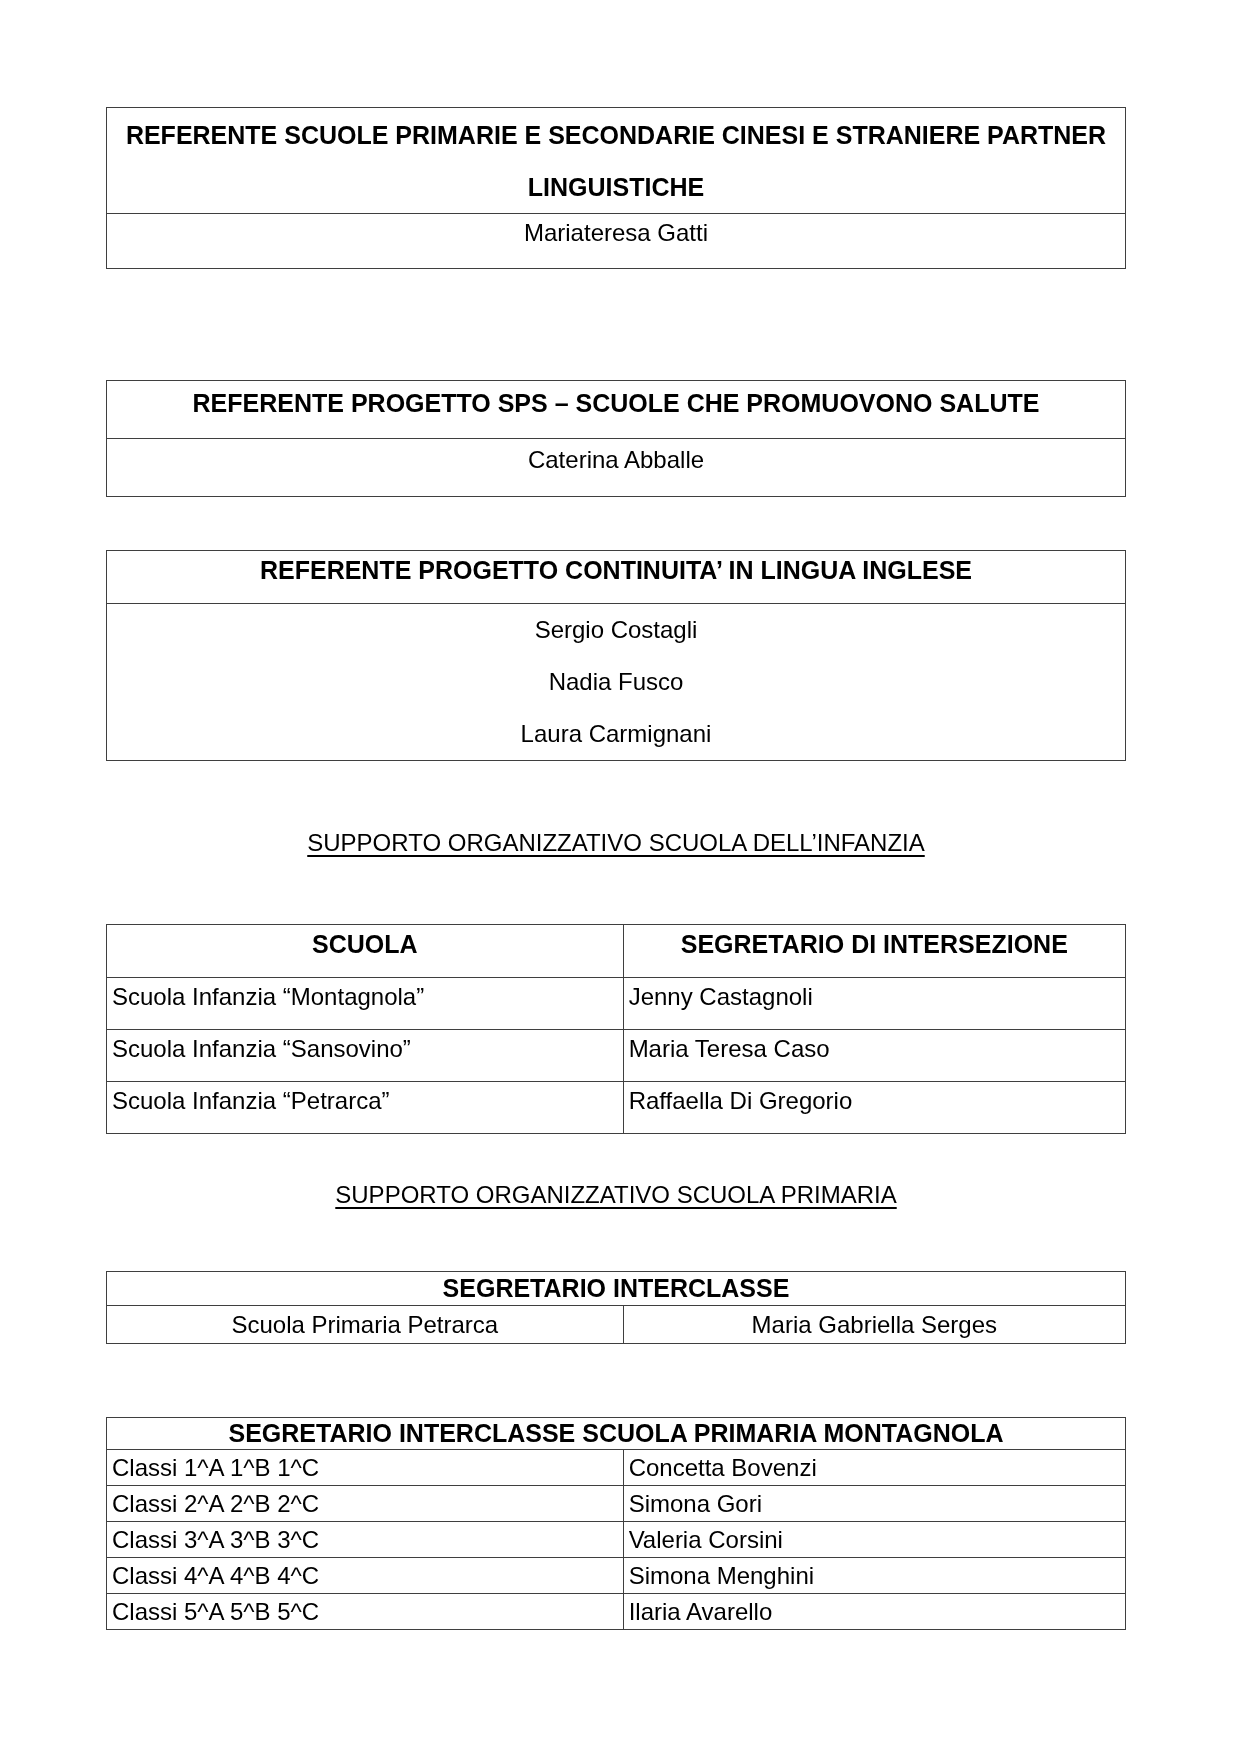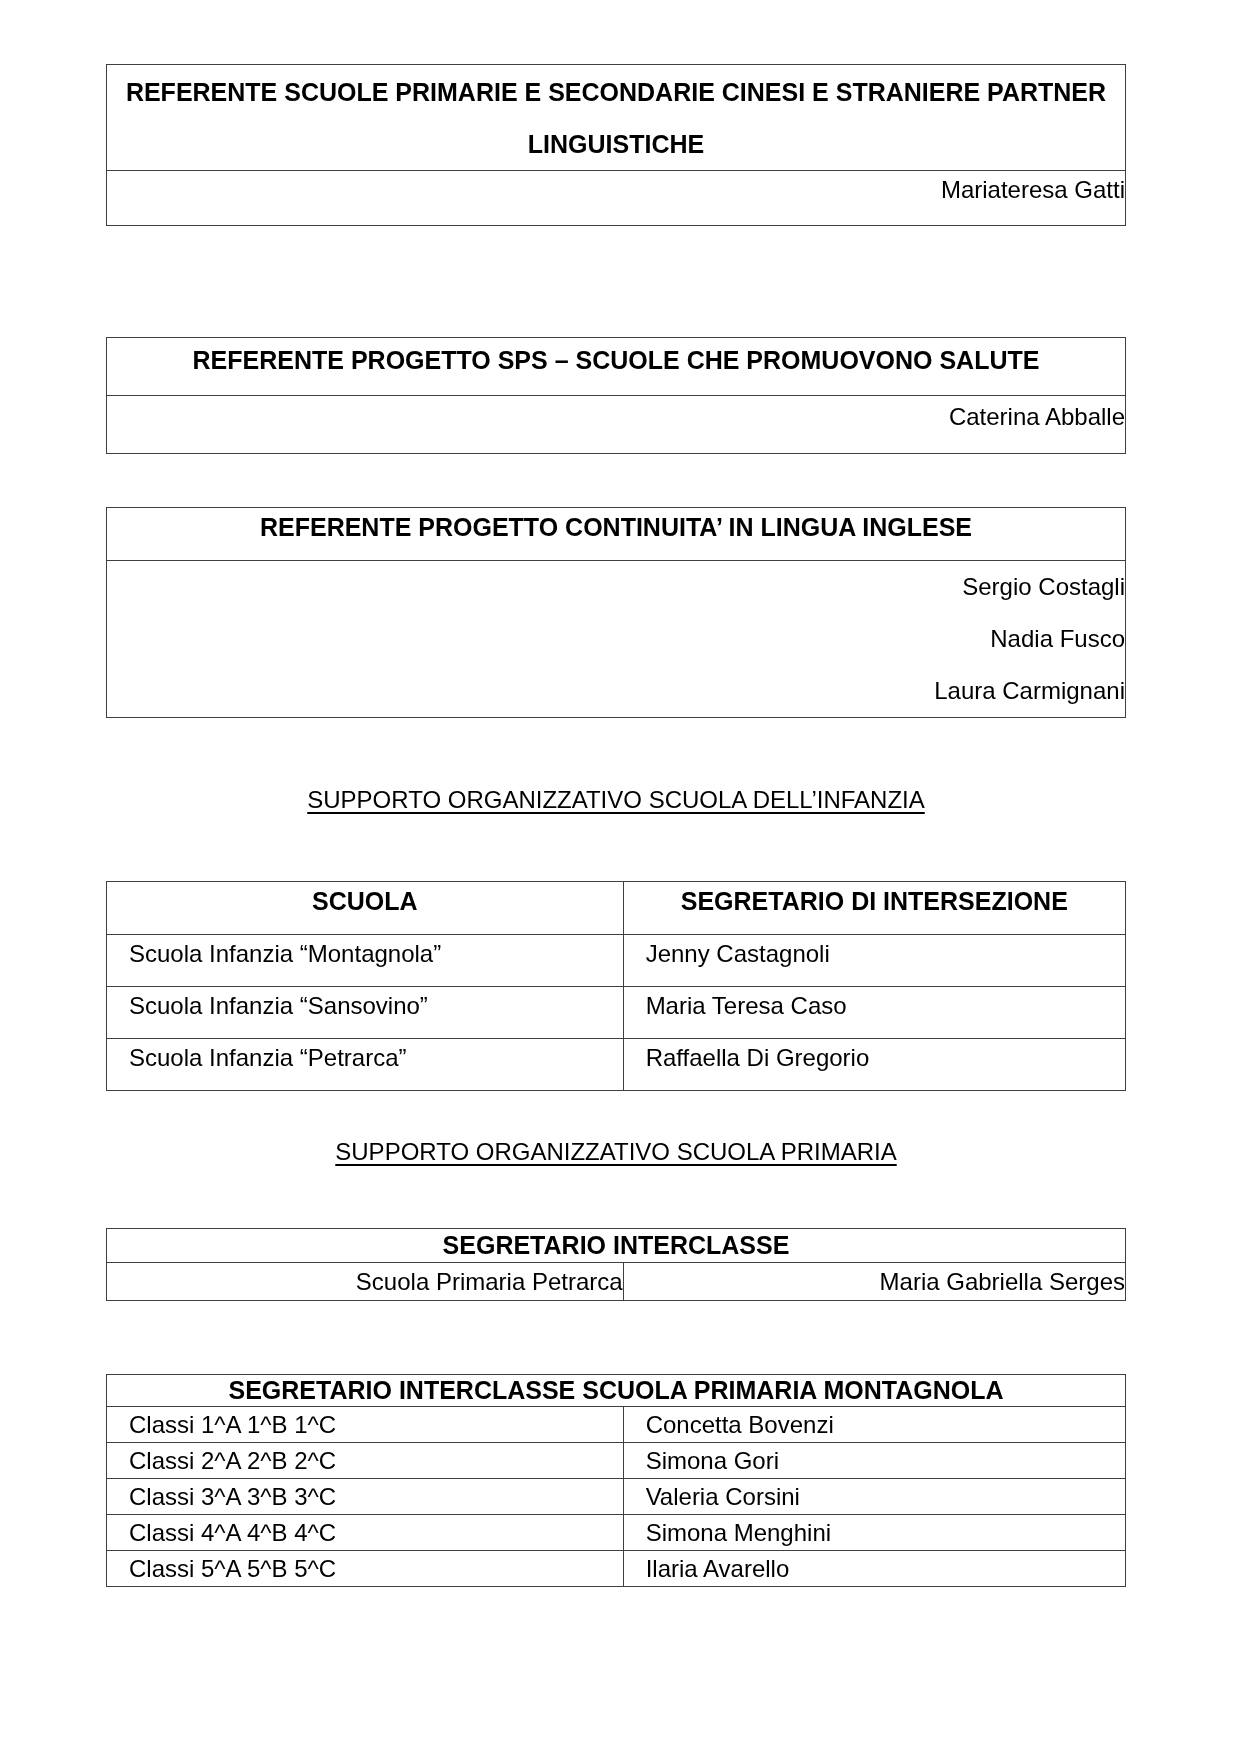--- a/index.html
+++ b/index.html
@@ -29,27 +29,27 @@
   td {
     border: 1.5px solid #3f3f3f;
     vertical-align: middle;
     overflow: hidden;
   }
   .title-cell {
     font-weight: 700;
     font-size: 25px;
     text-align: center;
   }
-  .center { text-align: right; }
-  .left { text-align: left; padding-left: 22px; }
+  .center { text-align: center; }
+  .left { text-align: left; padding-left: 5px; }
   .pb16 { padding-bottom: 16px; }
   .pb13 { padding-bottom: 13px; }
 
   
-  .t-lingue { margin-top: 64px; }
+  .t-lingue { margin-top: 107px; }
   .t-lingue .hdr { height: 106px; }
   .t-lingue .hdr .line { line-height: 52px; }
   .t-lingue .data { height: 55px; }
 
   
   .t-sps { margin-top: 111px; }
   .t-sps .hdr { height: 58px; border-radius: 9px; }
   .t-sps .data { height: 58px; }
 
   

